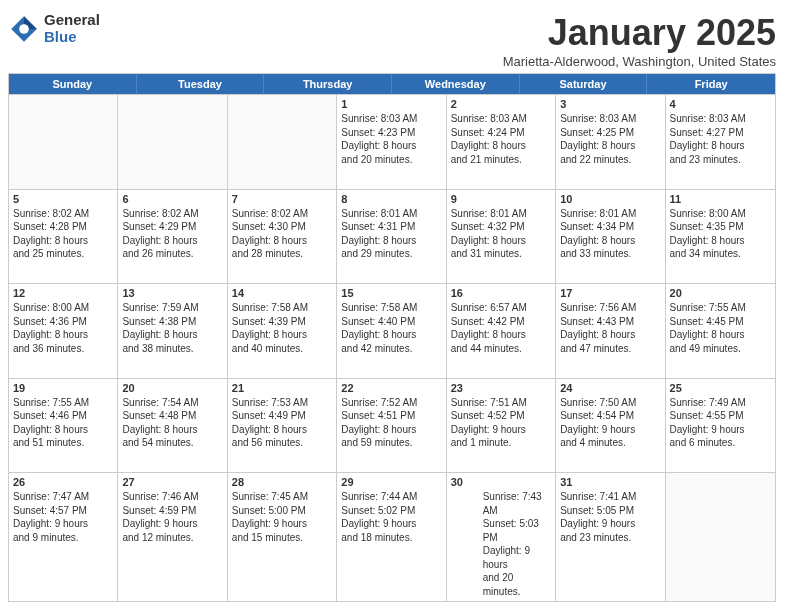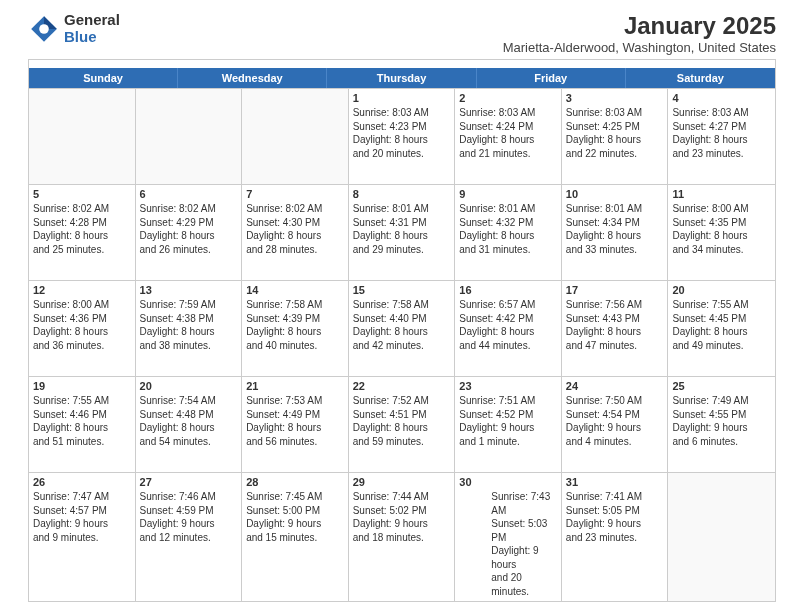--- a/index.html
+++ b/index.html
@@ -8,21 +8,21 @@
       background: #fff;
       width: 792px;
       height: 612px;
       overflow: hidden;
     }
     .page {
       width: 792px;
       height: 612px;
       display: flex;
       flex-direction: column;
-      padding: 12px 16px 10px 28px;
+      padding: 12px 16px 10px 8px;
     }
     .header {
       display: flex;
       align-items: flex-start;
       justify-content: space-between;
       margin-bottom: 4px;
     }
     .logo {
       display: flex;
       align-items: center;
@@ -44,40 +44,39 @@
       color: #2e6db4;
     }
     .logo-icon {
       width: 32px;
       height: 32px;
     }
     .title-block {
       text-align: right;
     }
     .title-month {
-      font-size: 24px;
+      font-size: 36px;
       font-weight: bold;
       color: #333;
     }
     .title-location {
       font-size: 13px;
       color: #444;
       font-weight: normal;
     }
     .calendar {
       flex: 1;
       display: flex;
       flex-direction: column;
       border: 1px solid #ccc;
     }
     .cal-header {
       display: grid;
-      grid-template-columns: repeat(5, 1fr);
+      grid-template-columns: repeat(6, 1fr);
       background: #2e6db4;
-      margin-top: 8px;
     }
     .cal-header-cell {
       color: #fff;
       font-size: 11px;
       font-weight: bold;
       text-align: center;
       padding: 4px 2px;
       border-right: 1px solid #4a85c8;
     }
     .cal-header-cell:last-child { border-right: none; }
@@ -134,24 +133,25 @@
     </div>
     <div class="title-block">
       <div class="title-month">January 2025</div>
       <div class="title-location">Marietta-Alderwood, Washington, United States</div>
     </div>
   </div>
 
   <div class="calendar">
     <div class="cal-header">
     <div class="cal-header-cell">Sunday</div>
+        <div class="cal-header-cell">Tuesday</div>
+        <div class="cal-header-cell">Thursday</div>
         <div class="cal-header-cell">Wednesday</div>
-        <div class="cal-header-cell">Thursday</div>
+        <div class="cal-header-cell">Saturday</div>
         <div class="cal-header-cell">Friday</div>
-        <div class="cal-header-cell">Saturday</div>
       </div>
     <div class="cal-body">
     <div class="cal-row">
           <div class="cal-cell empty"></div>
           <div class="cal-cell empty"></div>
           <div class="cal-cell empty"></div>
           <div class="cal-cell">
             <div class="day-number">1</div>
             <div class="day-info" style="white-space: pre-line;">Sunrise: 8:03 AM
 Sunset: 4:23 PM

